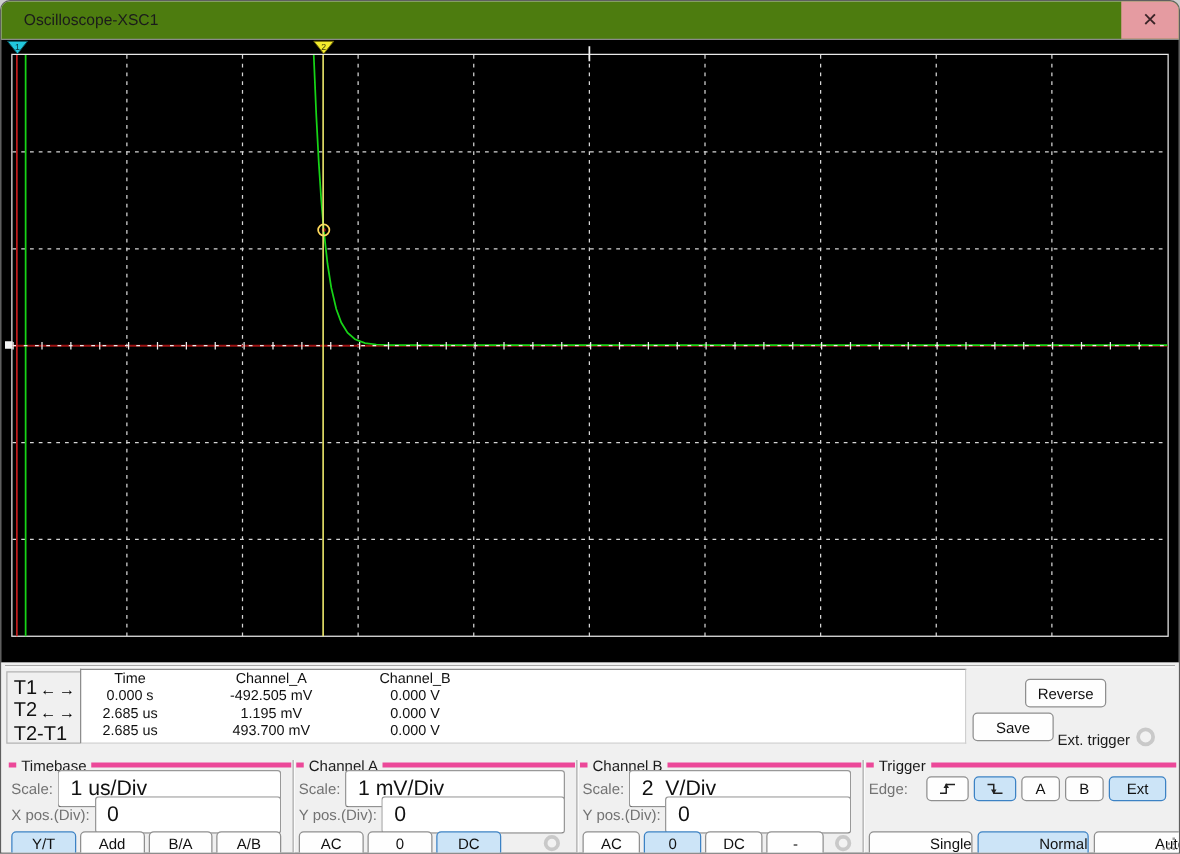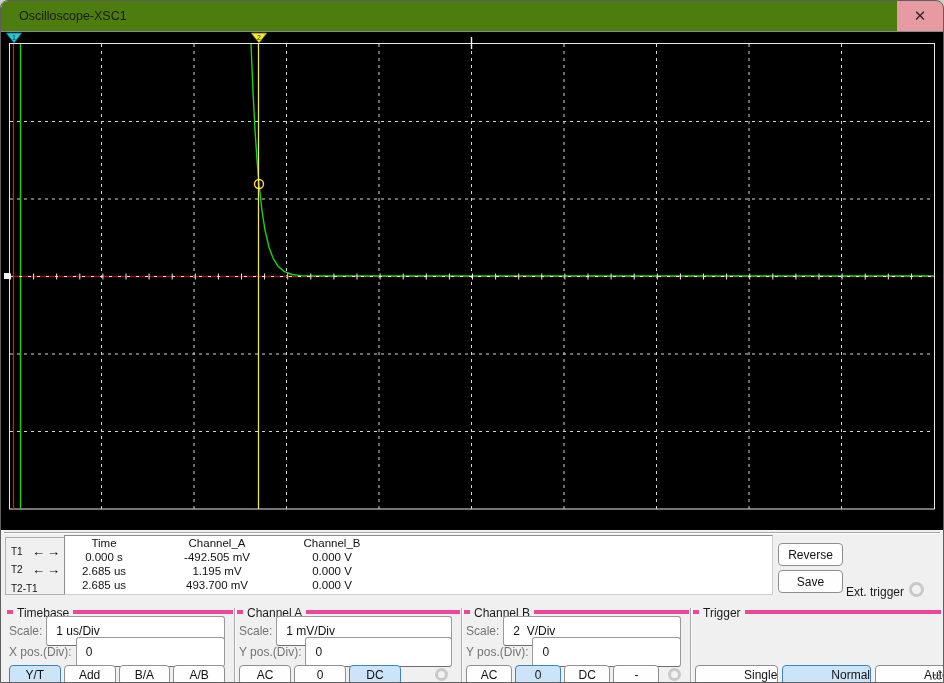--- a/index.html
+++ b/index.html
@@ -34,21 +34,21 @@
   
   .controls{ position:relative; height:152px; background:#f0f0f0; }
   .groove{ position:absolute; top:2px; left:3px; right:3px; height:2px;
     border-top:1px solid #a6a6a6; border-bottom:1px solid #fdfdfd; }
 
   .cursor-box{
     position:absolute; left:4px; top:7px; width:60px; height:58px;
     border:1px solid #b2b2b2; background:#f0f0f0;
   }
   .cursor-row{ position:absolute; left:5px; height:16px; display:flex; align-items:center; }
-  .cursor-row .clabel{ width:20px; font-size:10px; }
+  .cursor-row .clabel{ width:20px; font-size:16px; }
   .cursor-row.r1{ top:5px; } .cursor-row.r2{ top:23px; } .cursor-row.r3{ top:42px; }
   .arrow-btn{ width:15px; height:14px; display:flex; align-items:center; justify-content:center;
     font-weight:bold; font-size:13px; color:#000; cursor:default; line-height:1; }
 
   .meas-table{
     position:absolute; left:63px; top:5px; width:709px; height:60px;
     background:#fff; border:1px solid #8d8d8d; border-right-color:#cfcfcf; border-bottom-color:#cfcfcf;
     font-size:11.5px; overflow:hidden;
   }
   .meas-row{ display:flex; height:13px; margin-top:1px;gap:28px; }
@@ -56,21 +56,21 @@
   .mc1{ width:78px; } .mc2{ width:92px; } .mc3{ width:82px; }
 
   .pushbtn{
     background:#fefefe; border:1px solid #8f8f8f; border-radius:4px;
     display:flex; align-items:center; justify-content:center;
     font-size:12px; color:#111; cursor:default; height:20px;
   }
   .pushbtn.sel{ background:#cce4f7; border:1.5px solid #3c82c4; }
 
   .reverse-btn,.save-btn{ position:absolute; left:777px; width:65px; height:23px; }
-  .reverse-btn{ top:13px; } .save-btn{ top:40px; }
+  .reverse-btn{ top:13px;margin-left:42px; } .save-btn{ top:40px; }
 
   .ext-trigger{ position:absolute; left:845px; top:55px; font-size:12px; color:#1b1b1b; }
   .ring{
     width:15px; height:15px; border:3.5px solid #c9c9c9; border-radius:50%;
     background:#f2f2f2;
   }
   .ext-ring{ position:absolute; left:908px; top:52px; }
 
   
   .group{
@@ -86,21 +86,21 @@
   .g-trigger{  left:692px; width:248px; }
   .vdivider{ position:absolute; top:78px; height:74px; width:2px;
     border-left:1px solid #ababab; border-right:1px solid #fbfbfb; }
 
   .frow{ position:absolute; left:2px; right:8px; height:19px; display:flex; align-items:center; }
   .frow.r1{ top:7px; } .frow.r2{ top:28px; }
   .frow .flabel{ flex:none; padding-right:4px; font-size:12px; color:#737373; }
   .frow input{
     flex:1; min-width:0; height:30px; border:1px solid #999;
     border-bottom-color:#6e6e6e; border-radius:3px; background:#fff;
-    font-family:inherit; font-size:12px; padding:0 0 0 9px; color:#111;
+    font-family:inherit; font-size:17px; padding:0 0 0 9px; color:#111;
   }
   .btnrow{ position:absolute; left:2px; right:8px; top:50px; height:21px;
     display:flex; align-items:center; gap:3px; }
   .btnrow .pushbtn{ height:20px; }
   .grow1 .pushbtn{ flex:1; }
 
   .w52{ width:52px; } .w49{ width:49px; }
   .conn-a{ margin-left:auto; margin-right:4px; width:13px; height:13px; border-width:3px; }
   .conn-b{ margin-left:6px; width:13px; height:13px; border-width:3px; }
 
@@ -278,20 +278,38 @@
         <button class="pushbtn w49">AC</button>
         <button class="pushbtn w49 sel">0</button>
         <button class="pushbtn w49">DC</button>
         <button class="pushbtn w49">-</button>
         <div class="ring conn-b"></div>
       </div>
     </div>
 
     <div class="group g-trigger">
       <span class="legend">Trigger</span>
+      <div class="frow r1" style="gap:4px">
+        <span class="flabel" style="width:42px">Edge:</span>
+        <button class="pushbtn edge-btn">
+          <svg width="16" height="12" viewBox="0 0 16 12">
+            <path d="M2,9.5 H7 M7,10 V2 M7,2.5 H14" stroke="#222" stroke-width="1.2" fill="none"></path>
+            <polygon points="4.8,5.4 9.2,5.4 7,1.6" fill="#222"></polygon>
+          </svg>
+        </button>
+        <button class="pushbtn edge-btn sel">
+          <svg width="16" height="12" viewBox="0 0 16 12">
+            <path d="M2,2.5 H7 M7,2 V10 M7,9.5 H14" stroke="#222" stroke-width="1.2" fill="none"></path>
+            <polygon points="4.8,6.6 9.2,6.6 7,10.4" fill="#222"></polygon>
+          </svg>
+        </button>
+        <button class="pushbtn ab-btn">A</button>
+        <button class="pushbtn ab-btn">B</button>
+        <button class="pushbtn ext-btn sel">Ext</button>
+      </div>
       <div class="btnrow mode-row" style="gap:4px">
         <button class="pushbtn">Single</button>
         <button class="pushbtn sel">Normal</button>
         <button class="pushbtn">Auto</button>
         <button class="pushbtn">None</button>
       </div>
     </div>
 
     <div class="resize-grip">
       <i style="right:0;bottom:0"></i>

